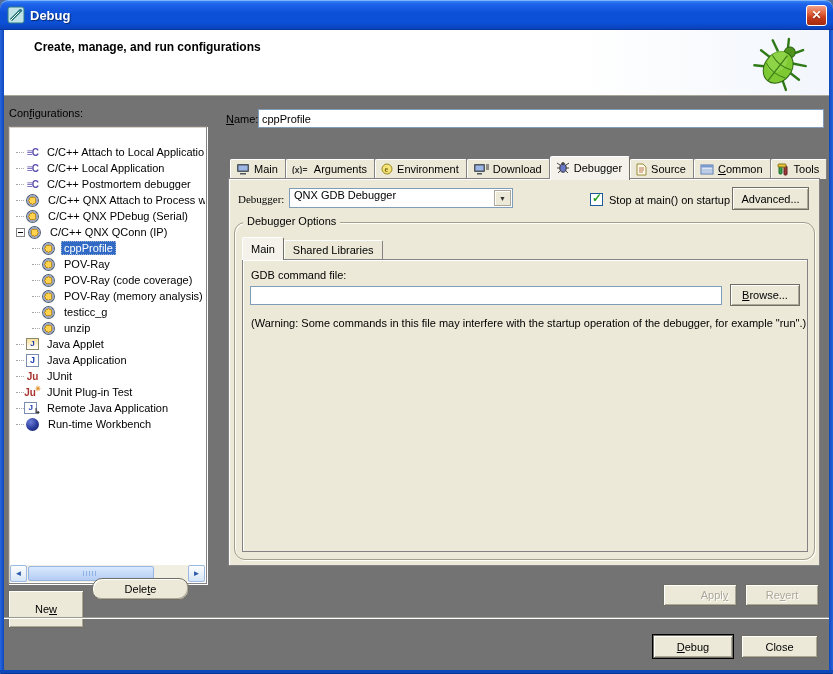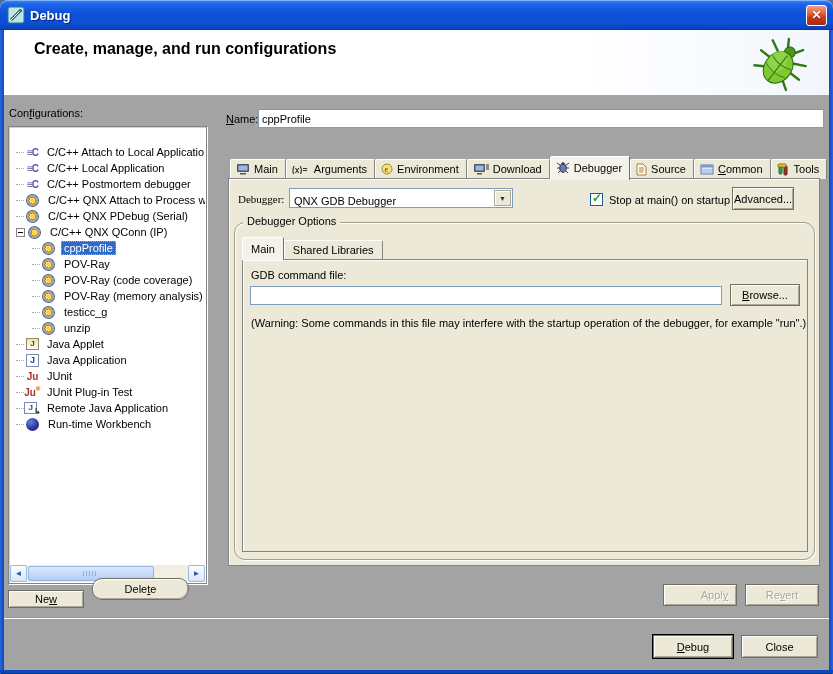--- a/index.html
+++ b/index.html
@@ -1,17 +1,17 @@
 <!DOCTYPE html>
 <html><head>
 <meta charset="utf-8">
 <style>
   html,body{margin:0;padding:0;background:#4f6d9e;}
   *{box-sizing:border-box;}
-  .window{position:relative;width:833px;height:674px;background:#a3a3a3;
+  .window{position:relative;width:833px;height:674px;background:#737373;
     font-family:"Liberation Sans",sans-serif;font-size:11px;color:#000;overflow:hidden;
     border-radius:8px 8px 2px 2px;}
   
   .titlebar{position:absolute;left:0;top:0;width:833px;height:30px;
     background:linear-gradient(180deg,#3a8af7 0%,#1e63ea 14%,#0c50d8 45%,#0c50d8 75%,#0a3fb4 100%);
     border-radius:8px 8px 0 0;display:flex;align-items:center;padding:0 6px 0 7px;
     box-shadow:inset 0 1px 0 #7fb3fb, inset 0 -1px 0 #0637a2;}
   .title-icon{width:18px;height:18px;margin-right:5px;flex:0 0 18px;}
   .title-text{color:#fff;font-weight:bold;font-size:13px;text-shadow:1px 1px 1px #0a2a6a;flex:1;}
   .close-btn{width:21px;height:21px;border:1px solid #fff;border-radius:3px;
@@ -20,21 +20,21 @@
     text-shadow:0 1px 1px #7c1d08;cursor:pointer;}
   .frame-l,.frame-r{position:absolute;top:30px;bottom:0;width:4px;
     background:linear-gradient(90deg,#2a66de,#0d47bc);}
   .frame-l{left:0;} .frame-r{right:0;background:linear-gradient(90deg,#0d47bc,#2a66de);}
   .frame-b{position:absolute;left:0;right:0;bottom:0;height:4px;background:#0d47bc;
     box-shadow:inset 0 -1px 0 #093690;}
   
   .header{position:absolute;left:4px;right:4px;top:30px;height:66px;
     background:linear-gradient(90deg,#ffffff 70%,#f2f6fc 100%);
     border-bottom:1px solid #a9a69a;padding:10px 0 0 30px;}
-  .header-msg{font-weight:bold;font-size:16px;}
+  .header-msg{font-weight:bold;font-size:12px;}
   .header-bug{position:absolute;right:18px;top:4px;}
   
   .config-label{position:absolute;left:9px;top:107px;}
   .treebox{position:absolute;left:8px;top:126px;width:199px;height:458px;background:#fff;
     border:1px solid #848284;box-shadow:inset 1px 1px 0 #d6d3c6, 1px 1px 0 #fff;}
   .tree-items{position:absolute;left:1px;right:1px;top:1px;bottom:18px;overflow:hidden;padding-top:16px;}
   .trow{height:16px;display:flex;align-items:center;white-space:nowrap;cursor:default;padding-left:6px;}
   .trow.lvl1{padding-left:22px;}
   .guide{width:8px;border-top:1px dotted #a8a8a8;margin-right:1px;flex:0 0 8px;}
   .exp{width:9px;height:9px;border:1px solid #848284;background:#fff;position:relative;
@@ -71,46 +71,46 @@
     background:repeating-linear-gradient(90deg,#8fb0e2 0 1px,transparent 1px 3px);}
   .sb-track-rest{flex:1;}
   
   .btn{position:absolute;background:#ece9d8;border:1px solid #716f64;
     box-shadow:inset 1px 1px 0 #fff, inset -1px -1px 0 #aca899;
     display:flex;align-items:center;justify-content:center;cursor:pointer;
     font-family:"Liberation Sans",sans-serif;font-size:11px;}
   .btn.default{box-shadow:0 0 0 1px #000, inset 1px 1px 0 #fff, inset -1px -1px 0 #aca899;}
   .btn.disabled{color:#aca899;text-shadow:1px 1px 0 #fff;cursor:default;}
   .btn.disabled u{text-decoration-color:#aca899;}
-  .btn-new{left:8px;top:590px;width:76px;height:18px;}
+  .btn-new{left:8px;top:590px;width:76px;height:38px;}
   .btn-delete{left:92px;top:578px;width:97px;height:22px;border-radius:10px;}
   
   .name-label{position:absolute;left:226px;top:113px;}
   .name-input{position:absolute;left:258px;top:109px;width:566px;height:19px;border:1px solid #7f9db9;
     font-family:"Liberation Sans",sans-serif;font-size:11px;padding:1px 3px;background:#fff;}
   .tabs{position:absolute;left:230px;top:155px;height:24px;display:flex;align-items:flex-end;}
   .tab{height:20px;padding:1px 7px 2px 5px;background:#ece9d8;border:1px solid;
     border-color:#fff #848284 #848284 #fff;border-bottom:none;border-radius:2px 2px 0 0;
     display:flex;align-items:center;gap:4px;cursor:pointer;position:relative;}
   .tab.active{height:24px;background:#f4f2ea;z-index:3;margin-bottom:-1px;padding-bottom:3px;
     border-color:#fff #716f64 transparent #fff;}
   .tico{display:inline-flex;align-items:center;justify-content:center;}
   .tabpanel{position:absolute;left:228px;top:178px;width:592px;height:388px;background:#ece9d8;
     border:1px solid #848284;box-shadow:inset 1px 1px 0 #fff;z-index:1;}
   .dbg-label{position:absolute;left:9px;top:14px;font-family:Liberation Serif, serif;}
   .combo{position:absolute;left:60px;top:9px;width:224px;height:20px;border:1px solid #7f9db9;
-    background:#fff;display:flex;align-items:flex-end;cursor:pointer;}
+    background:#fff;display:flex;align-items:flex-start;cursor:pointer;}
   .combo-text{flex:1;padding:0 4px;}
   .combo-btn{width:17px;height:16px;margin:1px;background:#ece9d8;border:1px solid #aca899;
     box-shadow:inset 1px 1px 0 #fff;display:flex;align-items:center;justify-content:center;font-size:7px;color:#333;}
   .cb{position:absolute;left:361px;top:14px;width:13px;height:13px;background:#fff;
     border:1px solid #1d5a99;cursor:pointer;}
   .cb[data-checked="true"]::after{content:"✓";position:absolute;left:1px;top:-3px;font-size:12px;font-weight:bold;color:#21a121;}
   .cb-label{position:absolute;left:380px;top:15px;cursor:default;}
-  .btn-advanced{left:503px;top:8px;width:62px;height:23px;text-align:center;}
+  .btn-advanced{left:503px;top:8px;width:77px;height:23px;text-align:center;}
   .group{position:absolute;left:5px;top:43px;width:581px;height:338px;
     border:1px solid #a29f8c;box-shadow:inset 1px 1px 0 #fffef7, 1px 1px 0 #fffef7;border-radius:11px;}
   .group-title{position:absolute;left:8px;top:-8px;background:#ece9d8;padding:0 4px;}
   .itabs{position:absolute;left:7px;top:13px;height:23px;display:flex;align-items:flex-end;}
   .itab{height:19px;padding:1px 8px;background:#ece9d8;border:1px solid;
     border-color:#fff #848284 #848284 #fff;border-bottom:none;border-radius:2px 2px 0 0;
     display:flex;align-items:center;cursor:pointer;}
   .itab.active{height:23px;z-index:3;margin-bottom:-1px;background:#f4f2ea;border-color:#fff #716f64 transparent #fff;}
   .ipanel{position:absolute;left:7px;top:36px;width:566px;height:293px;background:#ece9d8;
     border:1px solid #848284;box-shadow:inset 1px 1px 0 #fff;z-index:1;}

